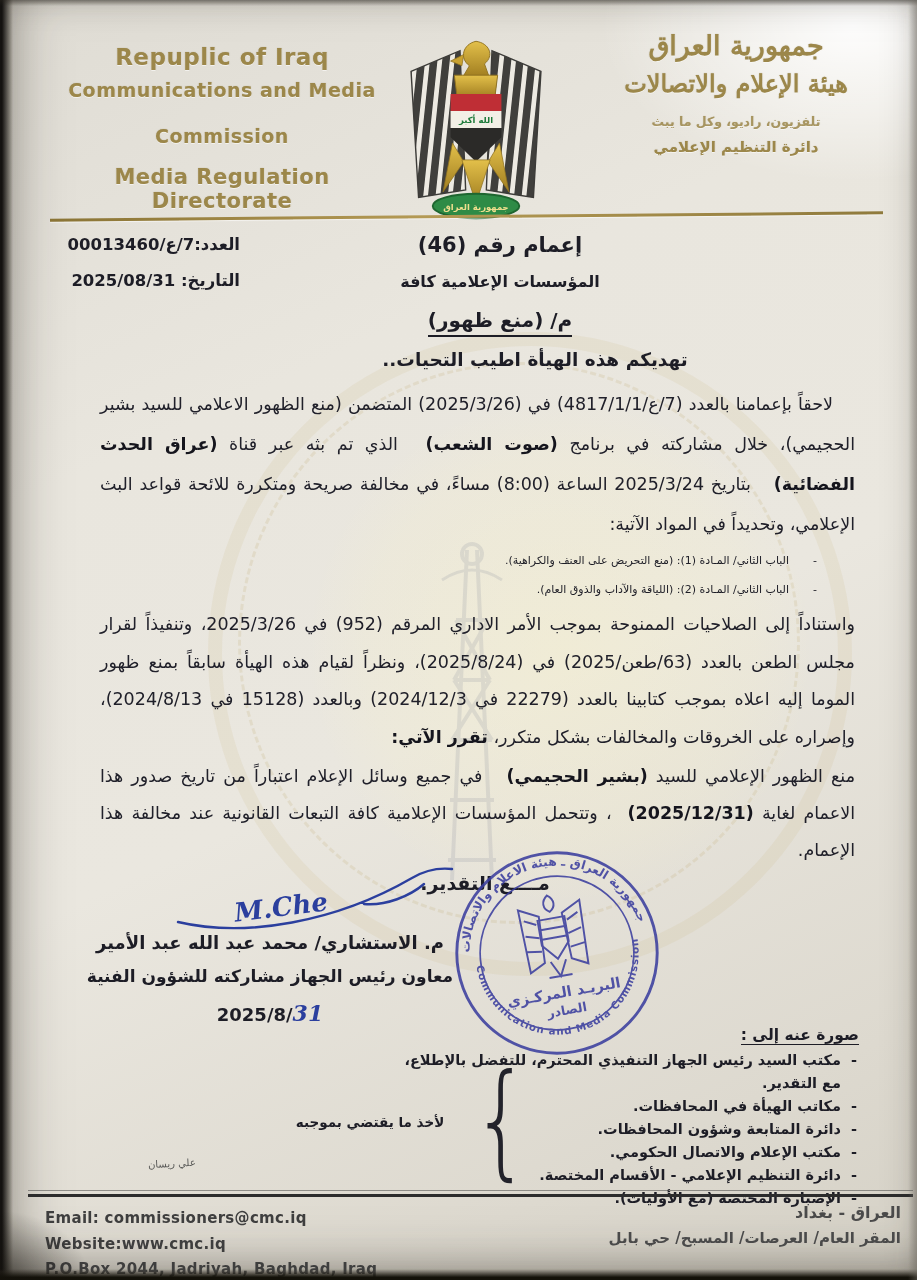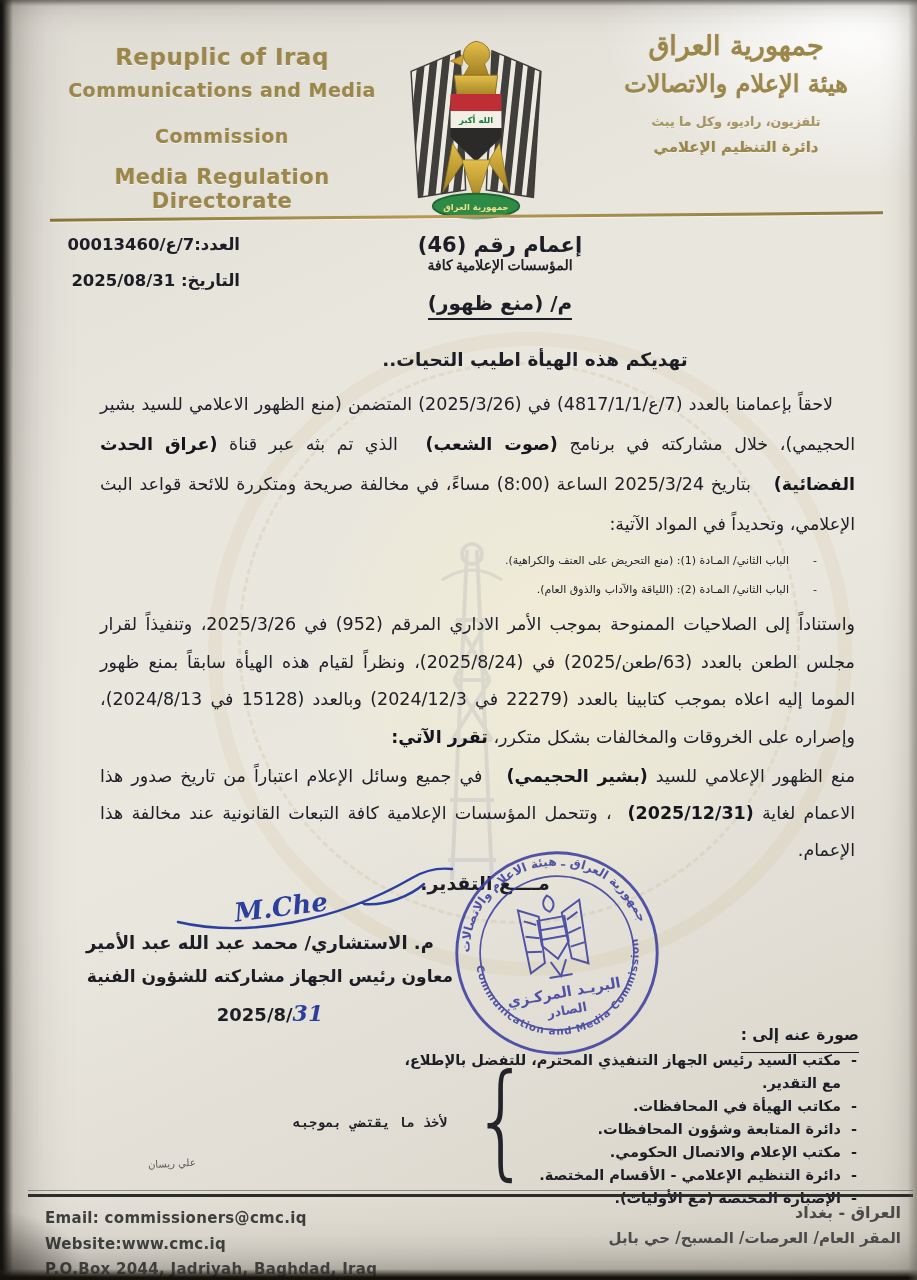--- a/index.html
+++ b/index.html
@@ -37,51 +37,51 @@
   .ar1{font-size:27px;font-weight:bold;font-family:"DejaVu Serif",serif;}
   .ar2{font-size:24px;font-weight:bold;font-family:"DejaVu Serif",serif;margin-top:8px;}
   .ar3{font-size:12.5px;margin-top:16px;opacity:.85;font-weight:bold;}
   .ar4{font-size:15px;margin-top:9px;font-weight:bold;}
   .gold-rule{left:50px;right:34px;top:215px;height:3px;transform:rotate(-.5deg);
     background:linear-gradient(90deg,#8a7435,#b49a55 45%,#8f7a3c);box-shadow:0 1px 1px rgba(255,255,255,.6);}
   
   .ref{left:55px;top:227px;width:185px;font-weight:bold;font-size:16.5px;line-height:36px;text-align:right;}
   .title-blk{left:300px;top:233px;width:400px;text-align:center;font-weight:bold;}
   .title-l1{font-size:21px;}
-  .title-l2{font-size:14px;font-family:Liberation Serif, serif;}
+  .title-l2{font-size:16px;margin-top:15px;}
   .title-sub{font-size:20px;margin-top:17px;}
   .title-sub span{border-bottom:2px solid #1d1d26;padding-bottom:3px;}
   .greeting{left:355px;top:349px;width:360px;font-size:18.5px;font-weight:bold;text-align:center;}
   
   .par{left:100px;right:62px;font-size:17.5px;font-weight:500;text-align:justify;text-align-last:right;color:#20202a;}
   .p1{top:384px;line-height:40px;text-indent:22px;}
   .p2{top:606px;line-height:37.5px;}
   .p3{top:758px;line-height:37px;}
   .b{font-weight:800;color:#15151d;margin-left:16px;}
   .articles{left:100px;right:92px;top:546px;font-size:11px;font-weight:500;}
   .article{position:relative;padding-right:36px;line-height:29px;text-align:right;}
   .article::before{content:"-";position:absolute;right:8px;}
   .closing{left:320px;top:872px;width:330px;text-align:center;font-size:19px;font-weight:800;}
   
   .sig-swoosh{left:168px;top:856px;}
   .handwrite{left:234px;top:892px;font-size:26px;color:#2b3f9e;font-style:italic;
     font-family:"DejaVu Serif",serif;transform:rotate(-7deg);font-weight:bold;}
-  .sig-name{left:86px;top:932px;width:368px;text-align:left;font-weight:800;font-size:18px;}
+  .sig-name{left:86px;top:932px;width:368px;text-align:center;font-weight:800;font-size:18px;}
   .sig-title{left:86px;top:966px;width:368px;text-align:center;font-weight:800;font-size:17px;}
   .sig-date{left:86px;top:1000px;width:368px;text-align:center;direction:ltr;font-weight:800;font-size:18px;}
   .sig-date .hand{color:#2b3f9e;font-family:"DejaVu Serif",serif;font-style:italic;font-size:22px;font-weight:bold;}
   .stamp{left:450px;top:846px;transform:rotate(-10deg);opacity:.88;}
   
   .cc{left:390px;right:58px;top:1026px;font-size:14.5px;font-weight:600;}
   .cc-header{font-size:15.5px;font-weight:800;margin-bottom:5px;text-align:right;}
-  .cc-header span{border-bottom:1.5px solid #1d1d26;padding-bottom:8px;}
+  .cc-header span{border-bottom:1.5px solid #1d1d26;padding-bottom:0;}
   .cc-item{position:relative;padding-right:18px;line-height:23px;text-align:right;}
   .cc-item::before{content:"-";position:absolute;right:2px;}
   .brace{left:462px;top:1058px;font-size:124px;font-weight:100;color:#23232b;transform:scaleX(.75);line-height:1;}
-  .brace-note{left:282px;top:1114px;width:176px;font-size:13.5px;font-weight:800;text-align:center;font-family:Liberation Mono, monospace;}
+  .brace-note{left:282px;top:1114px;width:176px;font-size:13.5px;font-weight:800;text-align:center;}
   .credit{left:148px;top:1158px;font-size:10px;color:#5a5a58;transform:rotate(-3deg);}
   
   .footer-rule{left:28px;right:4px;top:1194px;height:3px;background:#2c2c2c;}
   .footer-rule2{left:28px;right:4px;top:1190px;height:1px;background:rgba(44,44,44,.45);}
   .f-left{left:45px;top:1206px;font-size:15px;font-weight:bold;color:#3e3e3e;line-height:25.5px;letter-spacing:.3px;}
   .f-right{right:16px;top:1203px;width:330px;text-align:right;color:#4a4a4a;font-weight:bold;}
   .f-loc{font-size:16px;}
   .f-addr{font-size:15px;margin-top:7px;}
   .f-site{font-size:13.5px;margin-top:5px;color:#1b2f86;font-style:italic;letter-spacing:.5px;}
 </style>

